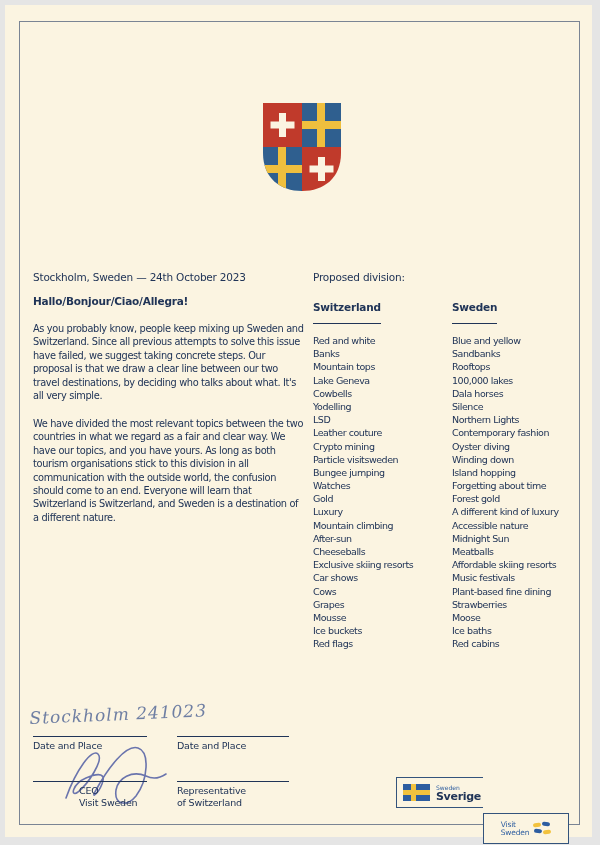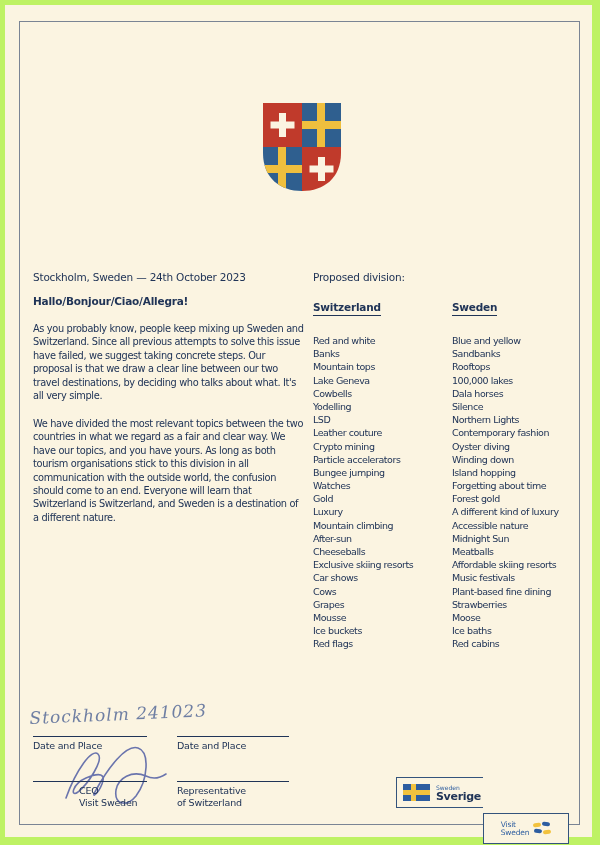--- a/index.html
+++ b/index.html
@@ -1,30 +1,30 @@
 <!DOCTYPE html>
 <html><head>
 <meta charset="utf-8">
 <style>
   html,body{margin:0;padding:0;}
   body{width:600px;height:845px;background:#3d3d3d;font-family:"DejaVu Sans","Liberation Sans",sans-serif;}
-  #page{position:relative;width:600px;height:845px;background:#bef264;overflow:hidden;}
+  #page{position:relative;width:600px;height:845px;background:#e5e5e5;overflow:hidden;}
   .paper{position:absolute;left:5px;top:5px;right:8px;bottom:8px;background:#fbf4e1;}
   .inner-frame{position:absolute;left:19px;top:21px;width:559px;height:802px;border:1px solid #7a8494;pointer-events:none;}
   .abs{position:absolute;}
   .navy{color:#203457;}
   .dateline{left:33px;top:271px;font-size:10.5px;letter-spacing:-0.2px;}
   .salutation{left:33px;top:295px;font-size:10.5px;font-weight:bold;letter-spacing:-0.2px;}
   .para{left:33px;width:272px;font-size:9.8px;line-height:13.4px;letter-spacing:-0.35px;}
   .p1{top:322px;}
   .p2{top:417px;}
   .p3{top:520px;}
   .email-link{color:#203457;text-decoration:underline;}
   .proposed-title{left:313px;top:271px;font-size:10.5px;letter-spacing:-0.2px;}
-  .col-header{top:296px;font-size:10.5px;font-weight:bold;letter-spacing:-0.2px;border-bottom:1.6px solid #203457;padding-bottom:2px;display:inline-block;}
+  .col-header{top:296px;font-size:10.5px;font-weight:bold;letter-spacing:-0.2px;border-bottom:1.6px solid #203457;padding-bottom:10px;display:inline-block;}
   .col-sw{left:313px;}
   .col-se{left:452px;}
   .topic-list{top:325px;font-size:9.5px;letter-spacing:-0.45px;white-space:nowrap;margin-top:9px;}
   .topic-list .list-row{height:13.2px;line-height:13.2px;}
   .sigline{border-top:1px solid #203457;height:0;}
   .sig-label{font-size:9.5px;line-height:12px;letter-spacing:-0.2px;}
   .handwriting{font-family:"DejaVu Serif","Liberation Serif",serif;font-style:italic;color:#6f7fa3;font-size:17px;letter-spacing:1px;transform:rotate(-2.5deg);transform-origin:left bottom;white-space:nowrap;}
   .logo-boxes{left:396px;top:777px;display:flex;}
   .logo-box{border:1px solid #33537c;height:29px;display:flex;align-items:center;background:#fbf4e1;}
   .logo-box.first{width:80px;border-right:none;padding-left:6px;}
@@ -84,21 +84,21 @@
   <div class="abs navy topic-list col-sw">
       <div class="list-row">Red and white</div>
       <div class="list-row">Banks</div>
       <div class="list-row">Mountain tops</div>
       <div class="list-row">Lake Geneva</div>
       <div class="list-row">Cowbells</div>
       <div class="list-row">Yodelling</div>
       <div class="list-row">LSD</div>
       <div class="list-row">Leather couture</div>
       <div class="list-row">Crypto mining</div>
-      <div class="list-row">Particle accelerators</div>
+      <div class="list-row">Particle visitsweden</div>
       <div class="list-row">Bungee jumping</div>
       <div class="list-row">Watches</div>
       <div class="list-row">Gold</div>
       <div class="list-row">Luxury</div>
       <div class="list-row">Mountain climbing</div>
       <div class="list-row">After-sun</div>
       <div class="list-row">Cheeseballs</div>
       <div class="list-row">Exclusive skiing resorts</div>
       <div class="list-row">Car shows</div>
       <div class="list-row">Cows</div>

